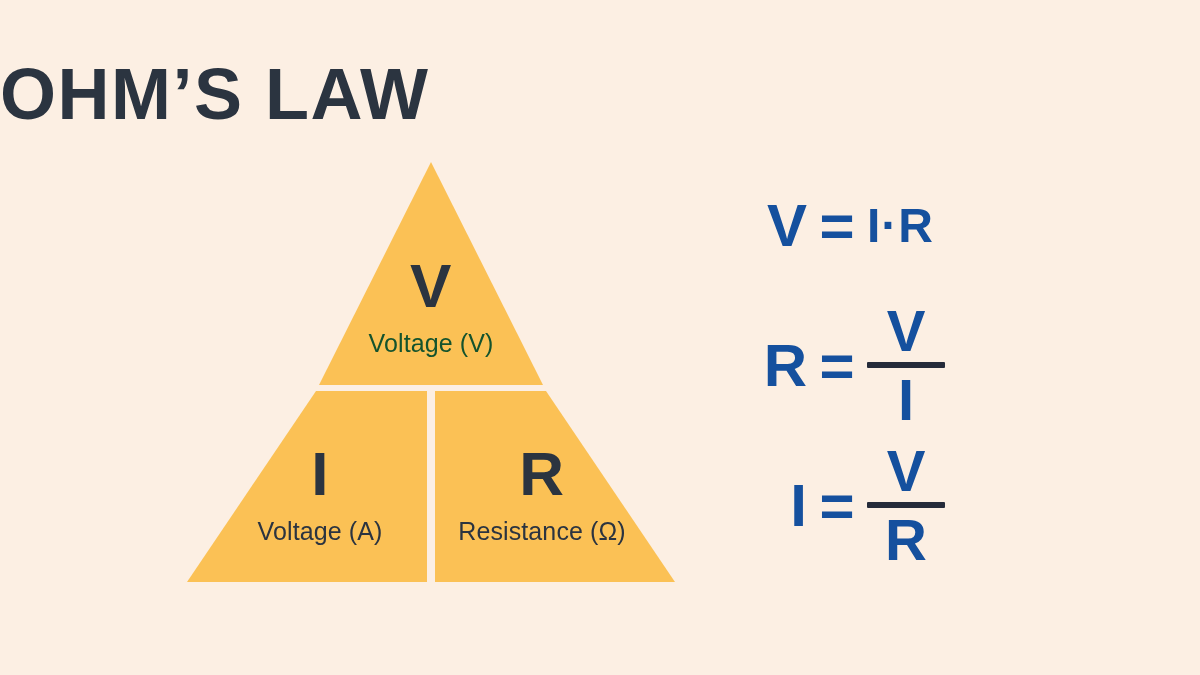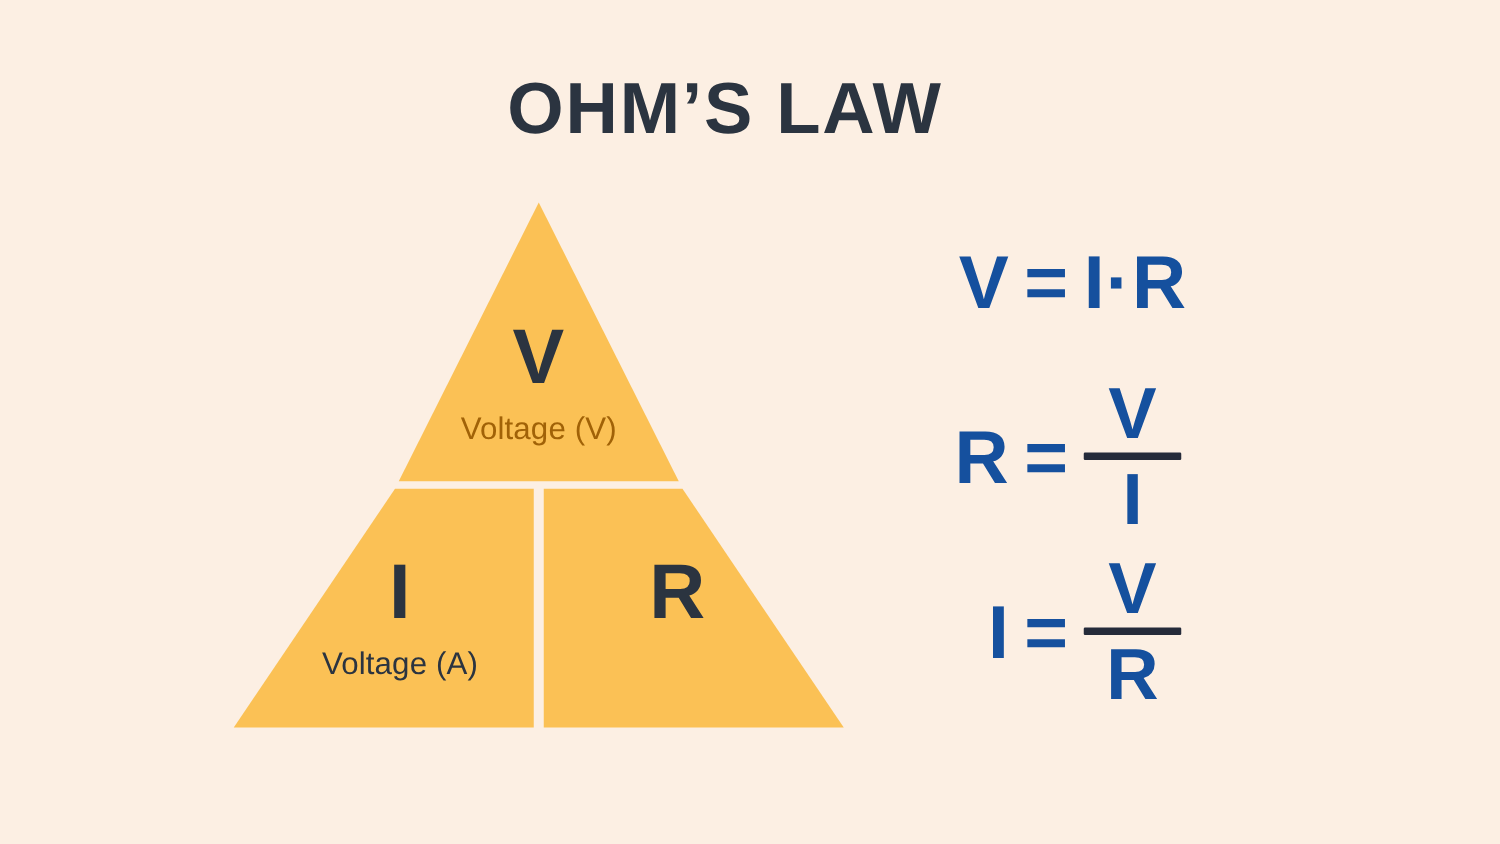--- a/index.html
+++ b/index.html
@@ -23,22 +23,22 @@
     height: 675px;
     background: #fcefe3;
   }
 
   
   #title {
     position: absolute;
     left: 0;
     top: 58px;
     width: 1160px;
-    text-align: center;
-    font-size: 58px;
+    text-align: left;
+    font-size: 72px;
     font-weight: bold;
     letter-spacing: 1.5px;
     color: #2b3440;
     line-height: 1;
     white-space: nowrap;
   }
 
   
   #triangle-figure {
     position: absolute;
@@ -130,21 +130,21 @@
   }
   .f-eq {
     font-size: 60px;
     line-height: 1;
     color: #15509e;
     width: 60px;
     text-align: center;
     display: inline-block;
   }
   .f-inline {
-    font-size: 60px;
+    font-size: 48px;
     line-height: 1;
     color: #15509e;
     display: inline-block;
     letter-spacing: 1px;
   }
 
   
   .f-frac {
     display: inline-flex;
     flex-direction: column;
@@ -181,30 +181,31 @@
 
       <polygon points="247,2 359,225 135,225" fill="#fbc155"></polygon>
 
       <polygon points="132,231 243,231 243,422 3,422" fill="#fbc155"></polygon>
 
       <polygon points="251,231 362,231 491,422 251,422" fill="#fbc155"></polygon>
     </svg>
 
     <div class="tri-cell" id="cell-voltage">
       <div class="tri-symbol" style="color: rgb(43, 52, 64);">V</div>
-      <div class="tri-label" style="color: #a16207;">Voltage (V)</div>
+      <div class="tri-label" style="color: #14532d;">Voltage (V)</div>
     </div>
 
     <div class="tri-cell" id="cell-current">
       <div class="tri-symbol" style="color: rgb(43, 52, 64);">I</div>
       <div class="tri-label" style="color: rgb(43, 52, 64);">Voltage (A)</div>
     </div>
 
     <div class="tri-cell" id="cell-resistance">
       <div class="tri-symbol" style="color: rgb(43, 52, 64);">R</div>
+      <div class="tri-label" style="color: rgb(43, 52, 64);">Resistance (Ω)</div>
     </div>
 
   </div>
 
   <div id="formulas">
 
     <div class="formula-row" id="formula-row-0">
       <span class="f-lhs" style="color: rgb(21, 80, 158);">V</span>
       <span class="f-eq" style="color: rgb(21, 80, 158);">=</span>
       <span class="f-inline" style="color: rgb(21, 80, 158);">I·R</span>

